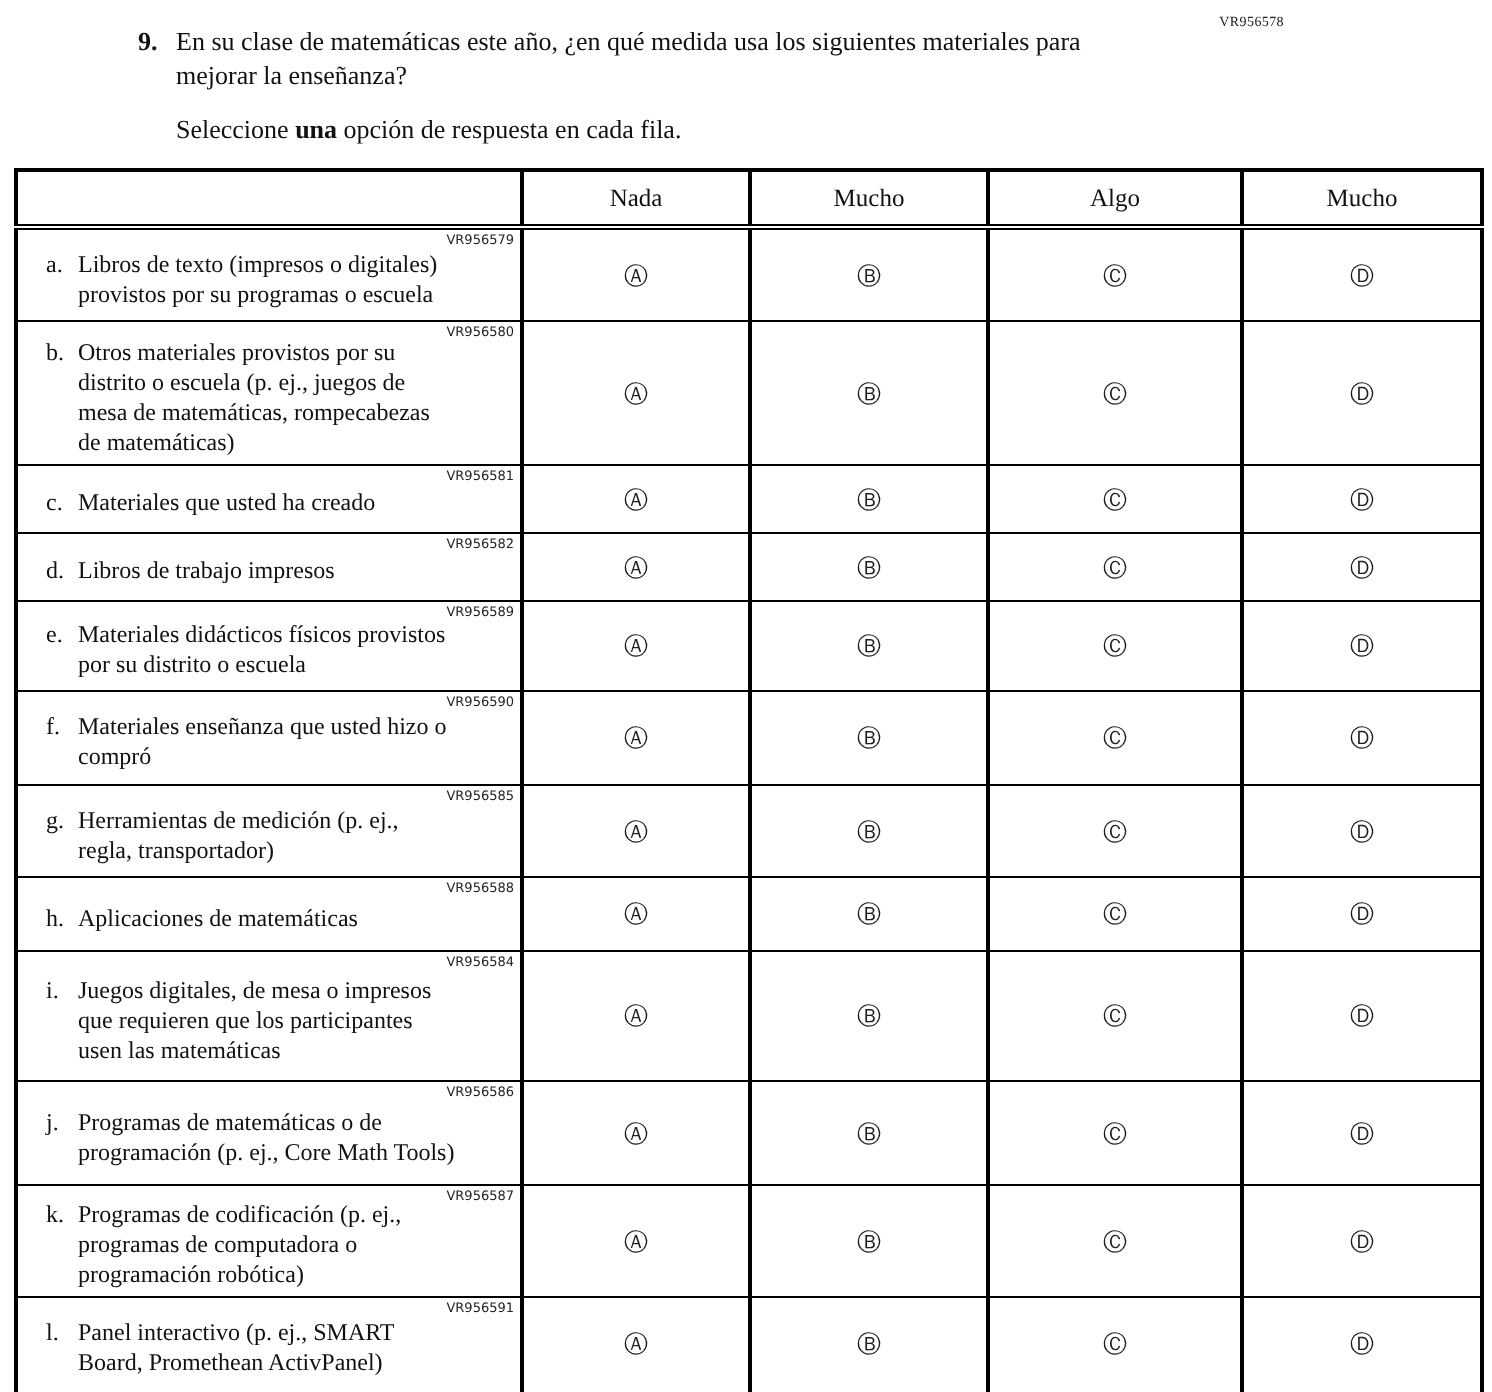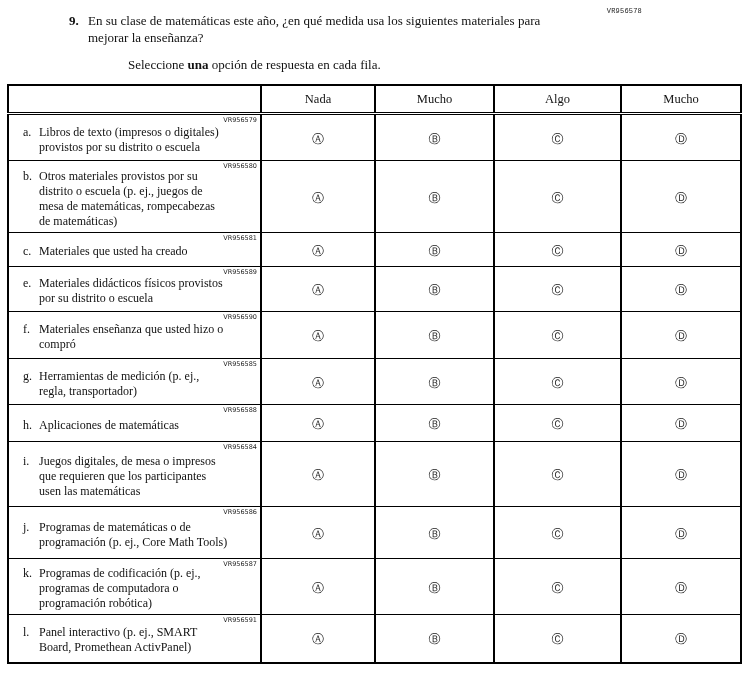--- a/index.html
+++ b/index.html
@@ -2,27 +2,27 @@
 <html><head>
 <meta charset="utf-8">
 <style>
   html,body{margin:0;padding:0;background:#fff;}
   .page{
     position:relative;width:746px;height:696px;background:#ffffff;
     font-family:"Liberation Serif","DejaVu Serif",serif;color:#111;overflow:hidden;
   }
   .qcode{
     position:absolute;top:7px;right:104px;
-    font-family:Liberation Mono, monospace;font-size:7px;color:#232323;letter-spacing:0.2px;
+    font-family:Liberation Serif, serif;font-size:7px;color:#232323;letter-spacing:0.2px;
   }
   .question{position:absolute;left:69px;top:13px;width:565px;display:flex;}
   .qnum{font-weight:bold;font-size:13px;flex:0 0 19px;line-height:16.5px;}
   .qtext{font-size:13px;line-height:16.5px;}
   .qmain{white-space:pre-line;}
-  .instruction{margin-top:11px;margin-left:40px;}
+  .instruction{margin-top:11px;}
   .instruction b{font-weight:bold;}
 
   table.grid{
     position:absolute;left:7px;top:84px;
     border-collapse:collapse;table-layout:fixed;
     border:2px solid #000;
   }
   .grid th,.grid td{
     border-left:2px solid #000;border-right:2px solid #000;
     border-top:1px solid #000;border-bottom:1px solid #000;
@@ -78,21 +78,21 @@
         <th>Mucho</th>
       </tr>
     </thead>
     <tbody id="grid-body">
         <tr style="height: 47px;">
           <td class="label-cell">
             <span class="row-code">VR956579</span>
             <div class="label-wrap">
               <span class="row-letter">a.</span>
               <span class="row-text">Libros de texto (impresos o digitales)
-provistos por su distrito o escuela</span>
+provistos por su programas o escuela</span>
             </div>
           </td>
           <td class="opt-cell"><span class="bubble">Ⓐ</span></td>
           <td class="opt-cell"><span class="bubble">Ⓑ</span></td>
           <td class="opt-cell"><span class="bubble">Ⓒ</span></td>
           <td class="opt-cell"><span class="bubble">Ⓓ</span></td>
         </tr>
         <tr style="height: 72px;">
           <td class="label-cell">
             <span class="row-code">VR956580</span>
@@ -115,20 +115,33 @@
             <div class="label-wrap">
               <span class="row-letter">c.</span>
               <span class="row-text">Materiales que usted ha creado</span>
             </div>
           </td>
           <td class="opt-cell"><span class="bubble">Ⓐ</span></td>
           <td class="opt-cell"><span class="bubble">Ⓑ</span></td>
           <td class="opt-cell"><span class="bubble">Ⓒ</span></td>
           <td class="opt-cell"><span class="bubble">Ⓓ</span></td>
         </tr>
+        <tr style="height: 34px;">
+          <td class="label-cell">
+            <span class="row-code">VR956582</span>
+            <div class="label-wrap">
+              <span class="row-letter">d.</span>
+              <span class="row-text">Libros de trabajo impresos</span>
+            </div>
+          </td>
+          <td class="opt-cell"><span class="bubble">Ⓐ</span></td>
+          <td class="opt-cell"><span class="bubble">Ⓑ</span></td>
+          <td class="opt-cell"><span class="bubble">Ⓒ</span></td>
+          <td class="opt-cell"><span class="bubble">Ⓓ</span></td>
+        </tr>
         <tr style="height: 45px;">
           <td class="label-cell">
             <span class="row-code">VR956589</span>
             <div class="label-wrap">
               <span class="row-letter">e.</span>
               <span class="row-text">Materiales didácticos físicos provistos
 por su distrito o escuela</span>
             </div>
           </td>
           <td class="opt-cell"><span class="bubble">Ⓐ</span></td>

